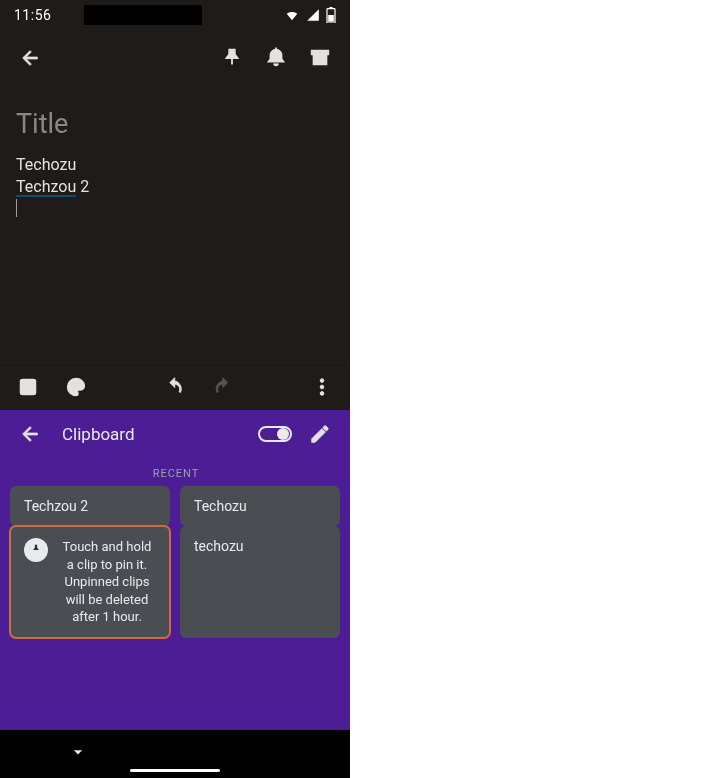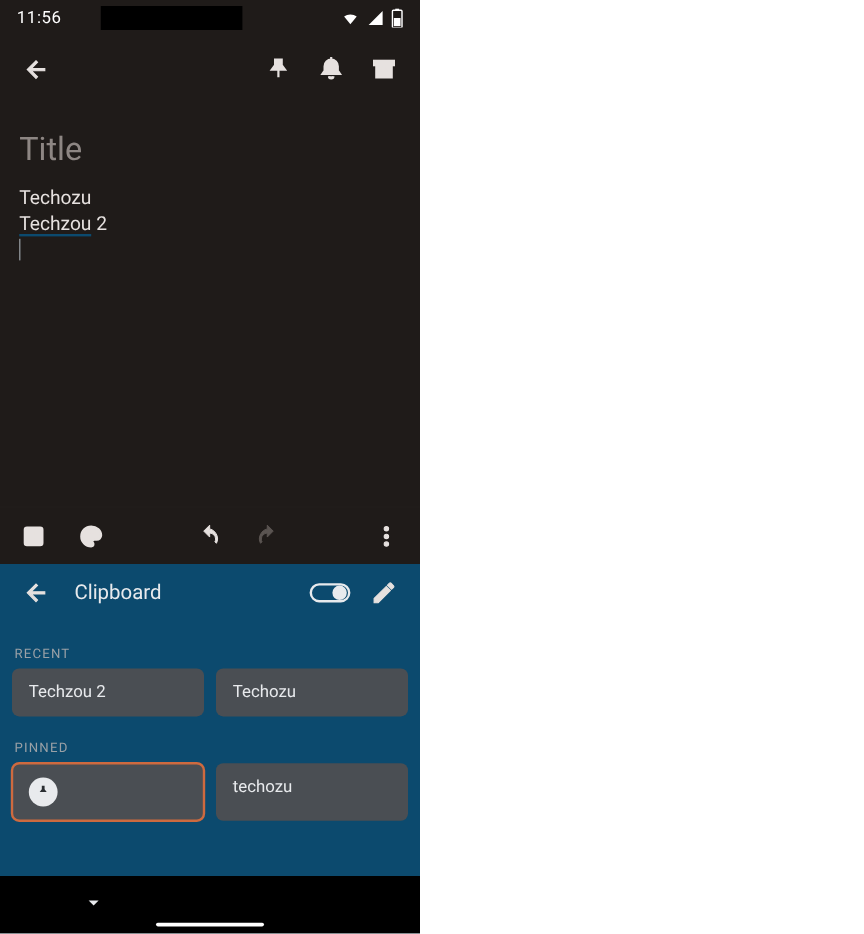--- a/index.html
+++ b/index.html
@@ -32,33 +32,33 @@
   .misspell { border-bottom: 2px solid #0c4a6e; padding-bottom:0px; display:inline-block; line-height:1.05; }
   .cursor { display:inline-block; width:1px; height:18px; background:#9aa0a6; vertical-align:text-bottom; margin-top:2px; }
   
   .note-bottombar {
     height:48px; display:flex; align-items:center; padding:0 6px; gap:4px;
     border-top: 1px solid rgba(255,255,255,0.02);
   }
   .note-bottombar .spacer { flex:1; }
   .note-bottombar .disabled svg { fill:#5a5451; stroke:#5a5451; }
   
-  .kbpanel { background:#0c4a6e; flex:0 0 auto; height:308px; display:flex; flex-direction:column; }
+  .kbpanel { background:#4c1d95; flex:0 0 auto; height:368px; display:flex; flex-direction:column;text-align:center; }
   .kb-header {
     height:48px; display:flex; align-items:center; padding:0 8px; gap:6px;
   }
   .kb-title { font-size:17px; color:#e8eaed; margin-left:4px; }
   .kb-header .spacer { flex:1; }
   .toggle {
     width:34px; height:16px; border:2px solid #e8eaed; border-radius:10px; position:relative;
     display:flex; align-items:center; cursor:pointer;
   }
   .toggle .knob { width:12px; height:12px; background:#e8eaed; border-radius:50%; position:absolute; right:1px; }
   .kb-content { flex:1; overflow:hidden; padding: 0 10px; }
-  .section-label { font-size:11px; letter-spacing:1px; color:#9aa0a6; margin: 20px 0 6px 2px; }
+  .section-label { font-size:11px; letter-spacing:1px; color:#9aa0a6; margin: 9px 0 6px 2px; }
   .chip-row { display:flex; gap:10px; }
   .chip {
     flex:1; background:#4a4e53; border-radius:6px; padding:12px 14px;
     font-size:14px; color:#e8eaed; display:flex; align-items:flex-start; gap:10px;
     cursor:pointer; min-height:40px;
   }
   .chip.highlight { outline:2px solid #ce6a3f; outline-offset:-1px; }
   .chip .circle-icon {
     width:24px; height:24px; background:#e8eaed; border-radius:50%; flex-shrink:0;
     display:flex; align-items:center; justify-content:center;
@@ -194,28 +194,28 @@
       <div class="section-label">RECENT</div>
       <div class="chip-row">
         <div class="chip">
             <span>Techzou 2</span>
           </div>
         <div class="chip">
             <span>Techozu</span>
           </div>
       </div>
 
-      <div class="section-label">PINNED</div>
       <div class="chip-row">
         <div class="chip highlight">
           <div class="circle-icon">
             <svg viewBox="0 0 24 24">
                 <path d="M14 3h-4v5L7 12h10l-3-4V3zM12 12v7"></path>
               </svg>
           </div>
+          <span class="chip-text">Touch and hold a clip to pin it. Unpinned clips will be deleted after 1 hour.</span>
         </div>
         <div class="chip">
             <span>techozu</span>
           </div>
       </div>
 
     </div>
 
     <div class="navbar">
       <div class="navbar-inner">

